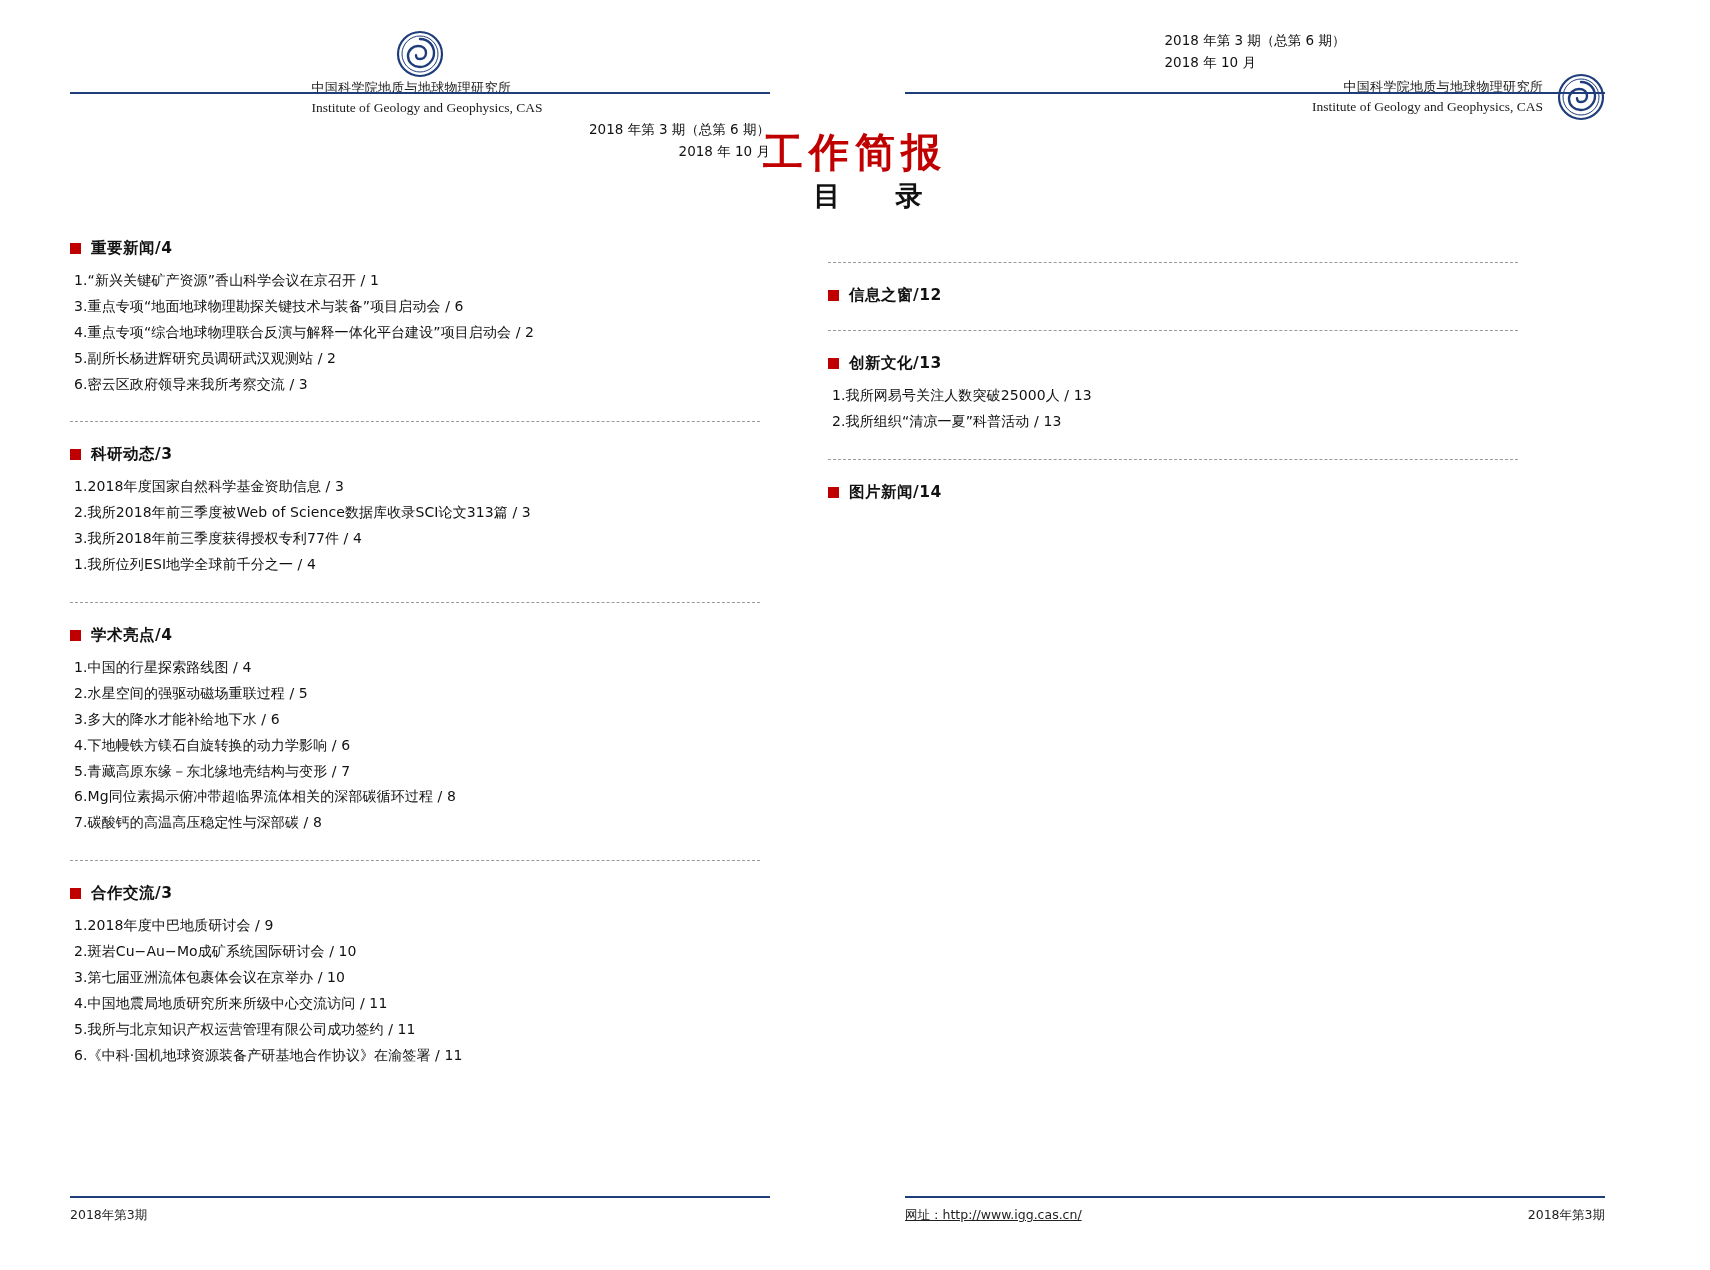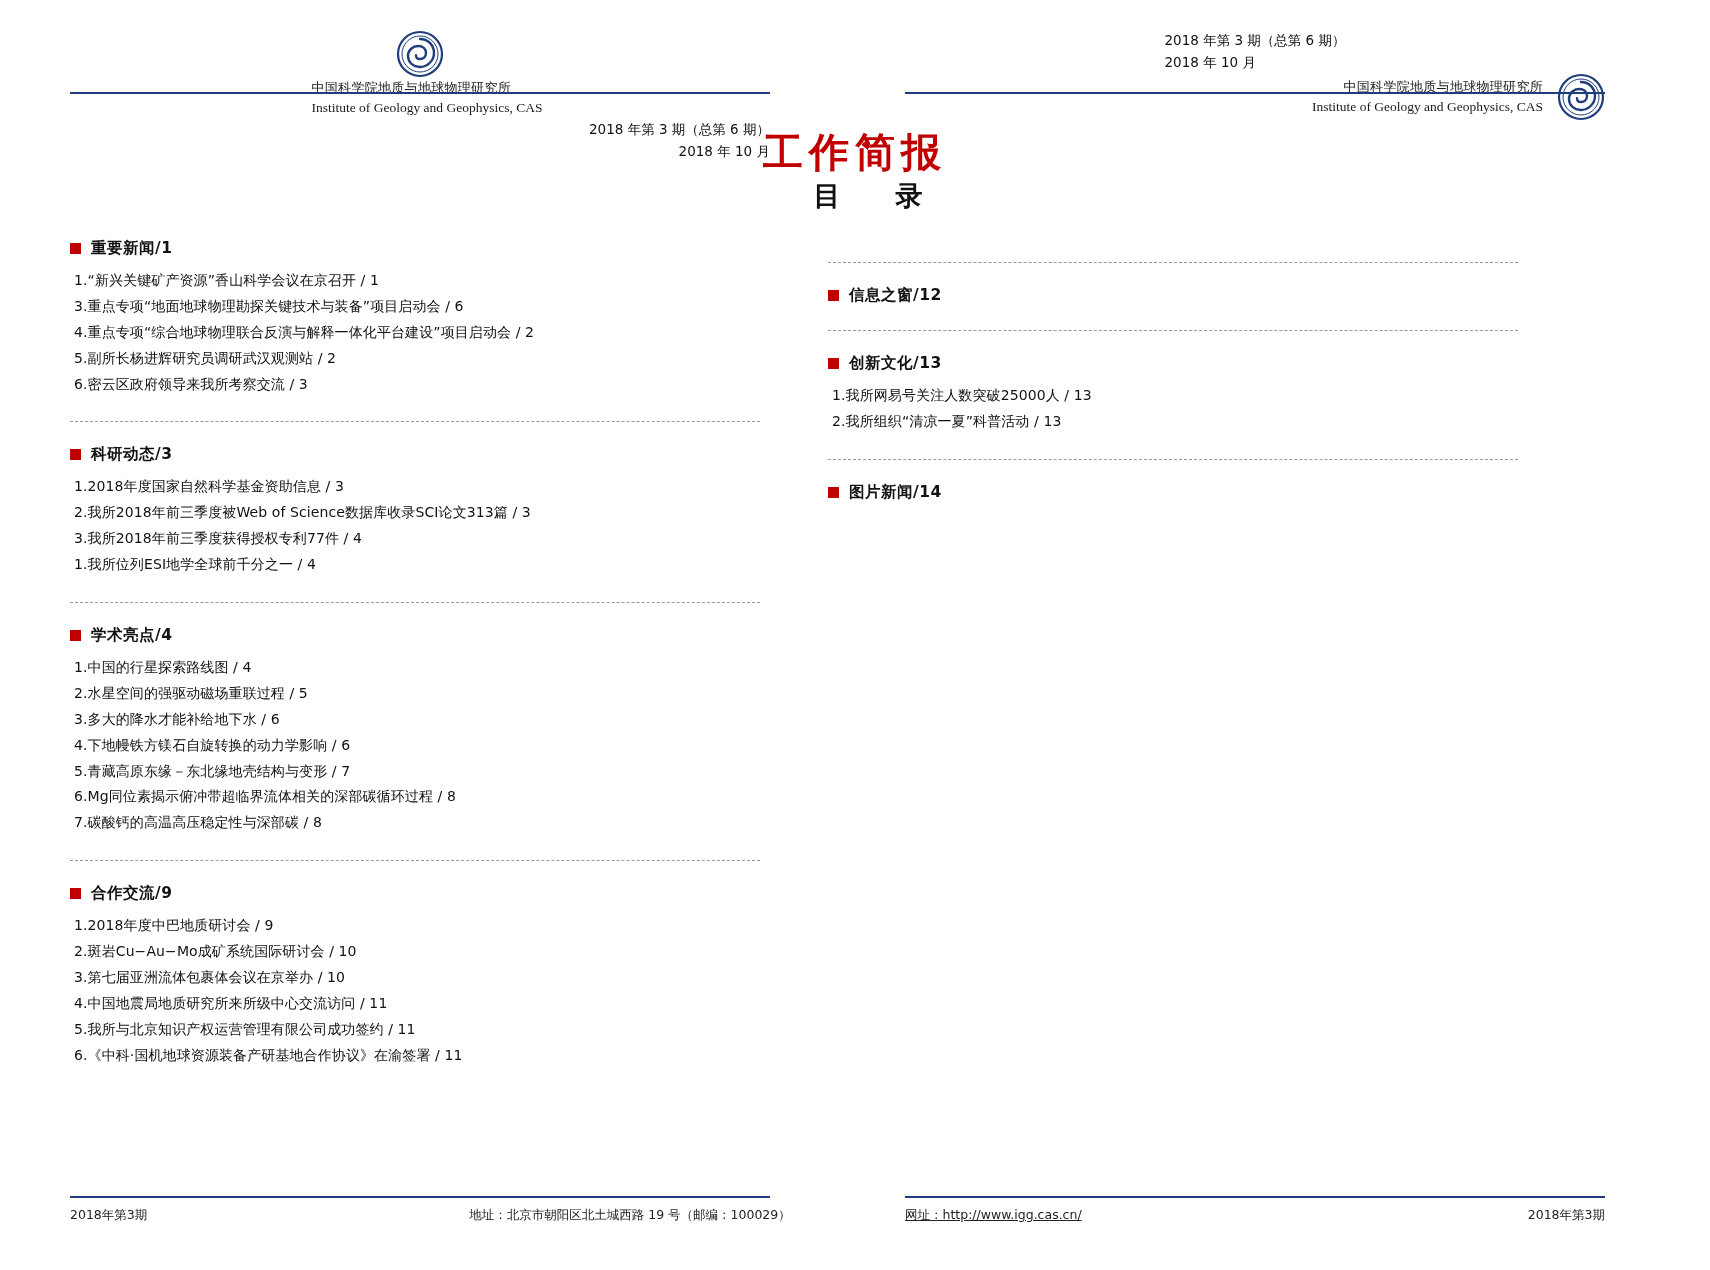--- a/index.html
+++ b/index.html
@@ -217,21 +217,21 @@
   <div class="rule rule-right"></div>
 
   <div class="main-title">工作简报</div>
   <div class="sub-title">目　录</div>
 
   <div class="col col-left">
 
     <div class="sec-block">
       <div class="sec-head">
         <span class="sec-square"></span>
-        <span class="sec-title">重要新闻/1</span>
+        <span class="sec-title">重要新闻/4</span>
       </div>
       <div class="entry">1.“新兴关键矿产资源”香山科学会议在京召开 / 1</div>
       <div class="entry">3.重点专项“地面地球物理勘探关键技术与装备”项目启动会 / 6</div>
       <div class="entry">4.重点专项“综合地球物理联合反演与解释一体化平台建设”项目启动会 / 2</div>
       <div class="entry">5.副所长杨进辉研究员调研武汉观测站 / 2</div>
       <div class="entry">6.密云区政府领导来我所考察交流 / 3</div>
     </div>
 
     <div class="divider"></div>
 
@@ -260,21 +260,21 @@
       <div class="entry">5.青藏高原东缘－东北缘地壳结构与变形 / 7</div>
       <div class="entry">6.Mg同位素揭示俯冲带超临界流体相关的深部碳循环过程 / 8</div>
       <div class="entry">7.碳酸钙的高温高压稳定性与深部碳 / 8</div>
     </div>
 
     <div class="divider"></div>
 
     <div class="sec-block">
       <div class="sec-head">
         <span class="sec-square"></span>
-        <span class="sec-title">合作交流/9</span>
+        <span class="sec-title">合作交流/3</span>
       </div>
       <div class="entry">1.2018年度中巴地质研讨会 / 9</div>
       <div class="entry">2.斑岩Cu−Au−Mo成矿系统国际研讨会 / 10</div>
       <div class="entry">3.第七届亚洲流体包裹体会议在京举办 / 10</div>
       <div class="entry">4.中国地震局地质研究所来所级中心交流访问 / 11</div>
       <div class="entry">5.我所与北京知识产权运营管理有限公司成功签约 / 11</div>
       <div class="entry">6.《中科·国机地球资源装备产研基地合作协议》在渝签署 / 11</div>
     </div>
 
   </div>
@@ -310,17 +310,16 @@
         <span class="sec-title">图片新闻/14</span>
       </div>
     </div>
 
   </div>
 
   <div class="footer-rule footer-rule-left"></div>
   <div class="footer-rule footer-rule-right"></div>
 
   <div class="footer-row f-left">2018年第3期</div>
-  <div class="footer-row f-center">地址：北京市朝阳区北土城西路 19 号（邮编：100029）</div>
   <div class="footer-row f-url">网址：http://www.igg.cas.cn/</div>
   <div class="footer-row f-right">2018年第3期</div>
 
 </div>
 
 </body></html>

